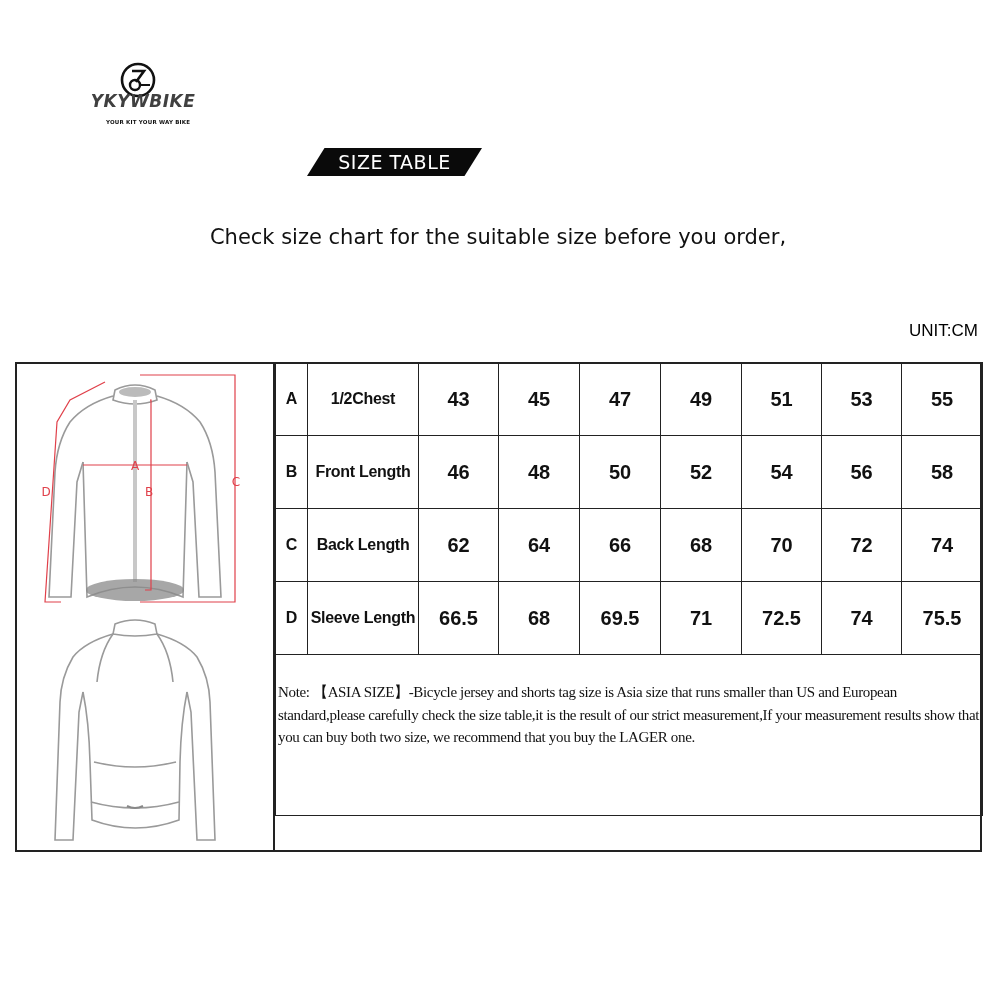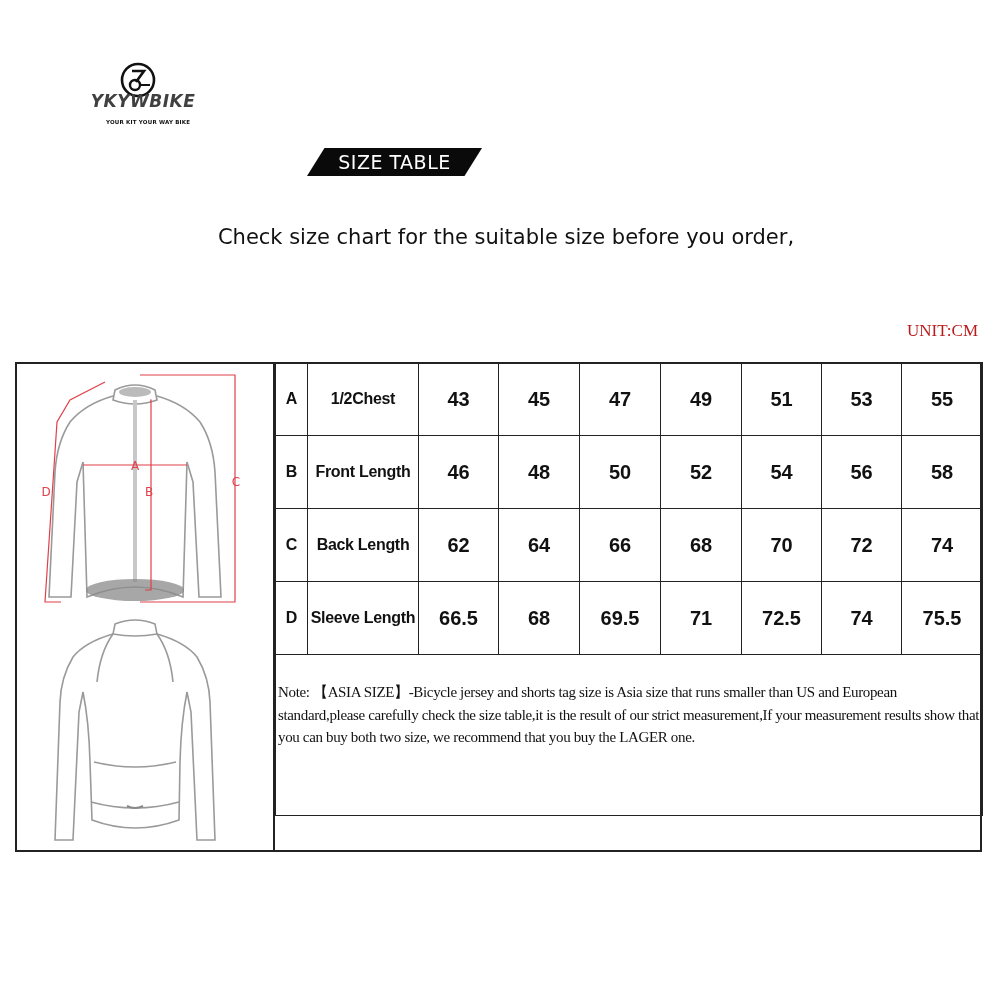--- a/index.html
+++ b/index.html
@@ -4,22 +4,22 @@
 <style>
   html, body { margin: 0; padding: 0; }
   body { width: 1000px; height: 1000px; background: #ffffff; position: relative; overflow: hidden; font-family: "DejaVu Sans", sans-serif; color: #111; }
   .logo { position: absolute; left: 78px; top: 62px; width: 130px; height: 70px; }
   .logo-mark { position: absolute; left: 42px; top: 0; width: 36px; height: 36px; }
   .logo-name { position: absolute; left: 0; top: 29px; width: 130px; text-align: center; font-family: "DejaVu Sans", sans-serif; font-weight: bold; font-style: italic; font-size: 17px; letter-spacing: 0.5px; color: #404040; }
   .logo-tag { position: absolute; left: 28px; top: 57px; font-family: "DejaVu Sans", sans-serif; font-weight: bold; font-size: 5.5px; color: #111; letter-spacing: 0.2px; }
   .banner { position: absolute; left: 307px; top: 148px; width: 175px; height: 28px; }
   .banner-bg { position: absolute; left: 0; top: 0; width: 175px; height: 28px; background: #0a0a0a; clip-path: polygon(10% 0, 100% 0, 90% 100%, 0 100%); }
   .banner-text { position: absolute; left: 0; top: 0; width: 175px; height: 28px; line-height: 28px; text-align: center; color: #fff; font-family: "DejaVu Sans", sans-serif; font-size: 19px; letter-spacing: 0.5px; }
-  .intro { position: absolute; left: 16px; top: 222px; width: 980px; text-align: center; font-family: "DejaVu Sans", sans-serif; font-size: 21px; line-height: 30px; color: #111; }
-  .unit { position: absolute; right: 22px; top: 321px; font-family: Liberation Serif, serif; font-size: 17px; color: #b91c1c; margin-left: 10px; }
+  .intro { position: absolute; left: 8px; top: 222px; width: 980px; text-align: center; font-family: "DejaVu Sans", sans-serif; font-size: 21px; line-height: 30px; color: #111; }
+  .unit { position: absolute; right: 22px; top: 321px; font-family: Liberation Sans, sans-serif; font-size: 17px; color: #000000; margin-left: 10px; }
 
   .frame { position: absolute; left: 15px; top: 362px; width: 967px; height: 490px; border: 2px solid #222; box-sizing: border-box; }
   .img-panel { position: absolute; left: 15px; top: 362px; width: 260px; height: 490px; border-right: 2px solid #222; box-sizing: border-box; }
   .img-panel svg { position: absolute; left: 0; top: 0; }
 
   table.size { position: absolute; left: 275px; top: 362px; width: 707px; border-collapse: collapse; table-layout: fixed; }
   table.size td, table.size th { border: 1.5px solid #222; text-align: center; vertical-align: middle; font-family: "Liberation Sans", sans-serif; font-weight: bold; color: #111; padding: 0; }
   table.size th { height: 61px; font-size: 19px; }
   table.size td { height: 72px; font-size: 20px; }
   table.size td.letter { font-size: 16px; }

